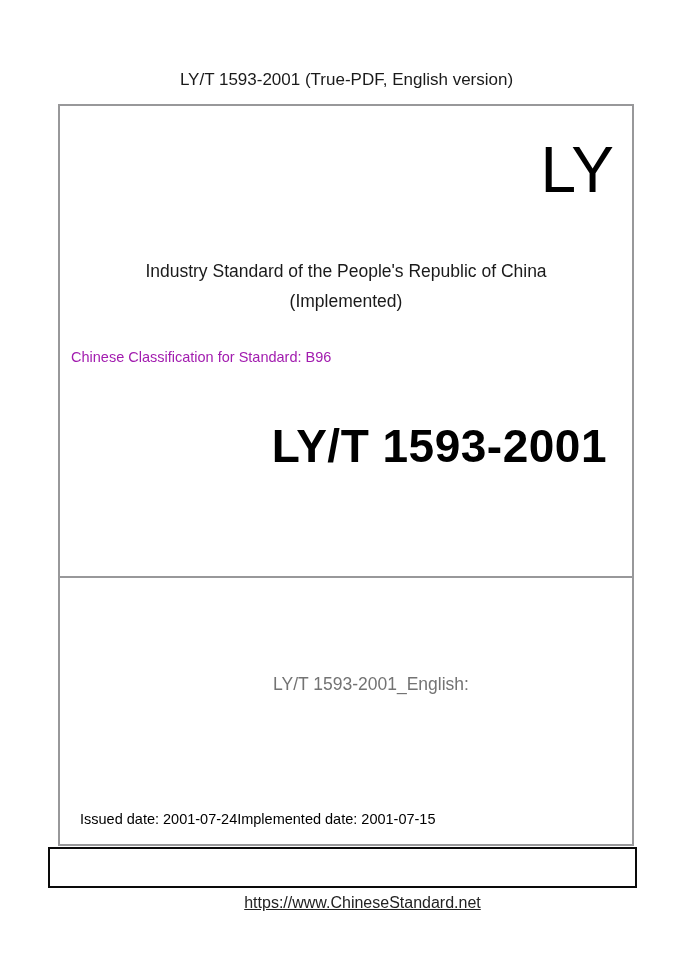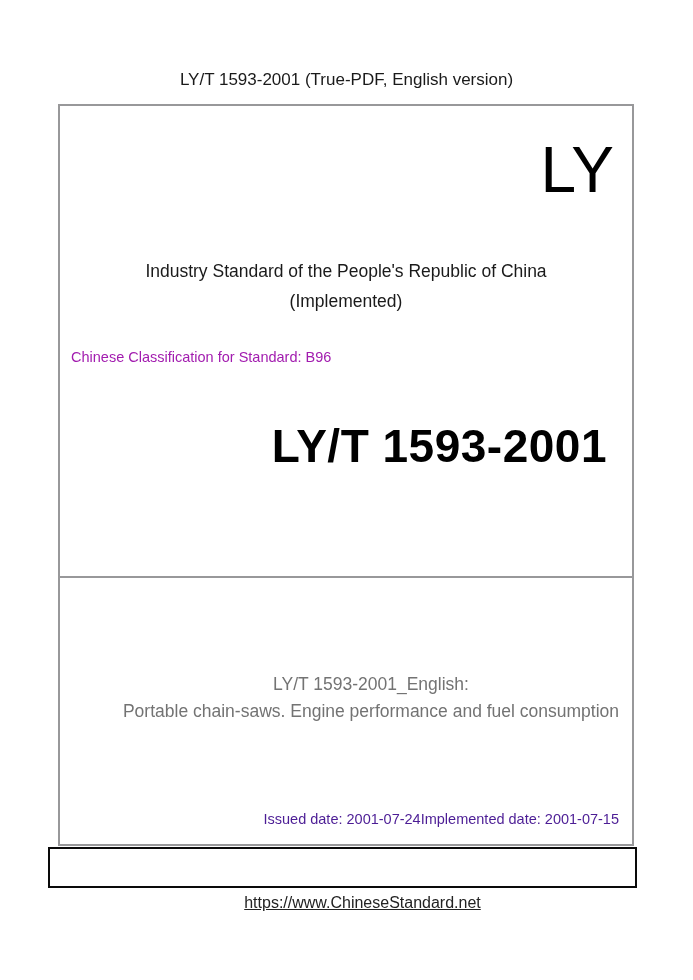--- a/index.html
+++ b/index.html
@@ -104,23 +104,23 @@
     line-height: 27px;
     color: #737373;
     margin-left: 23px;
   }
   .dates-row {
     position: absolute;
     top: 705px;
     left: 20px;
     right: 13px;
     display: flex;
-    justify-content: flex-end;
+    justify-content: flex-start;
     font-size: 14.5px;
-    color: #4c1d95;
+    color: #000000;
   }
   .bottom-box {
     position: absolute;
     left: 48px;
     top: 847px;
     width: 589px;
     height: 41px;
     border: 2px solid #0a0a0a;
     background: #ffffff;
   }
@@ -157,21 +157,20 @@
 
     <div class="classification">Chinese Classification for Standard: B96</div>
 
     <div class="std-number">LY/T 1593-2001</div>
 
 
     <div class="divider"></div>
 
     <div class="detail-title">
       <div>LY/T 1593-2001_English:</div>
-      <div>Portable chain-saws. Engine performance and fuel consumption</div>
     </div>
 
     <div class="dates-row">
       <span>Issued date: 2001-07-24</span>
       <span>Implemented date: 2001-07-15</span>
     </div>
 
   </div>
 
   <div class="bottom-box"></div>

